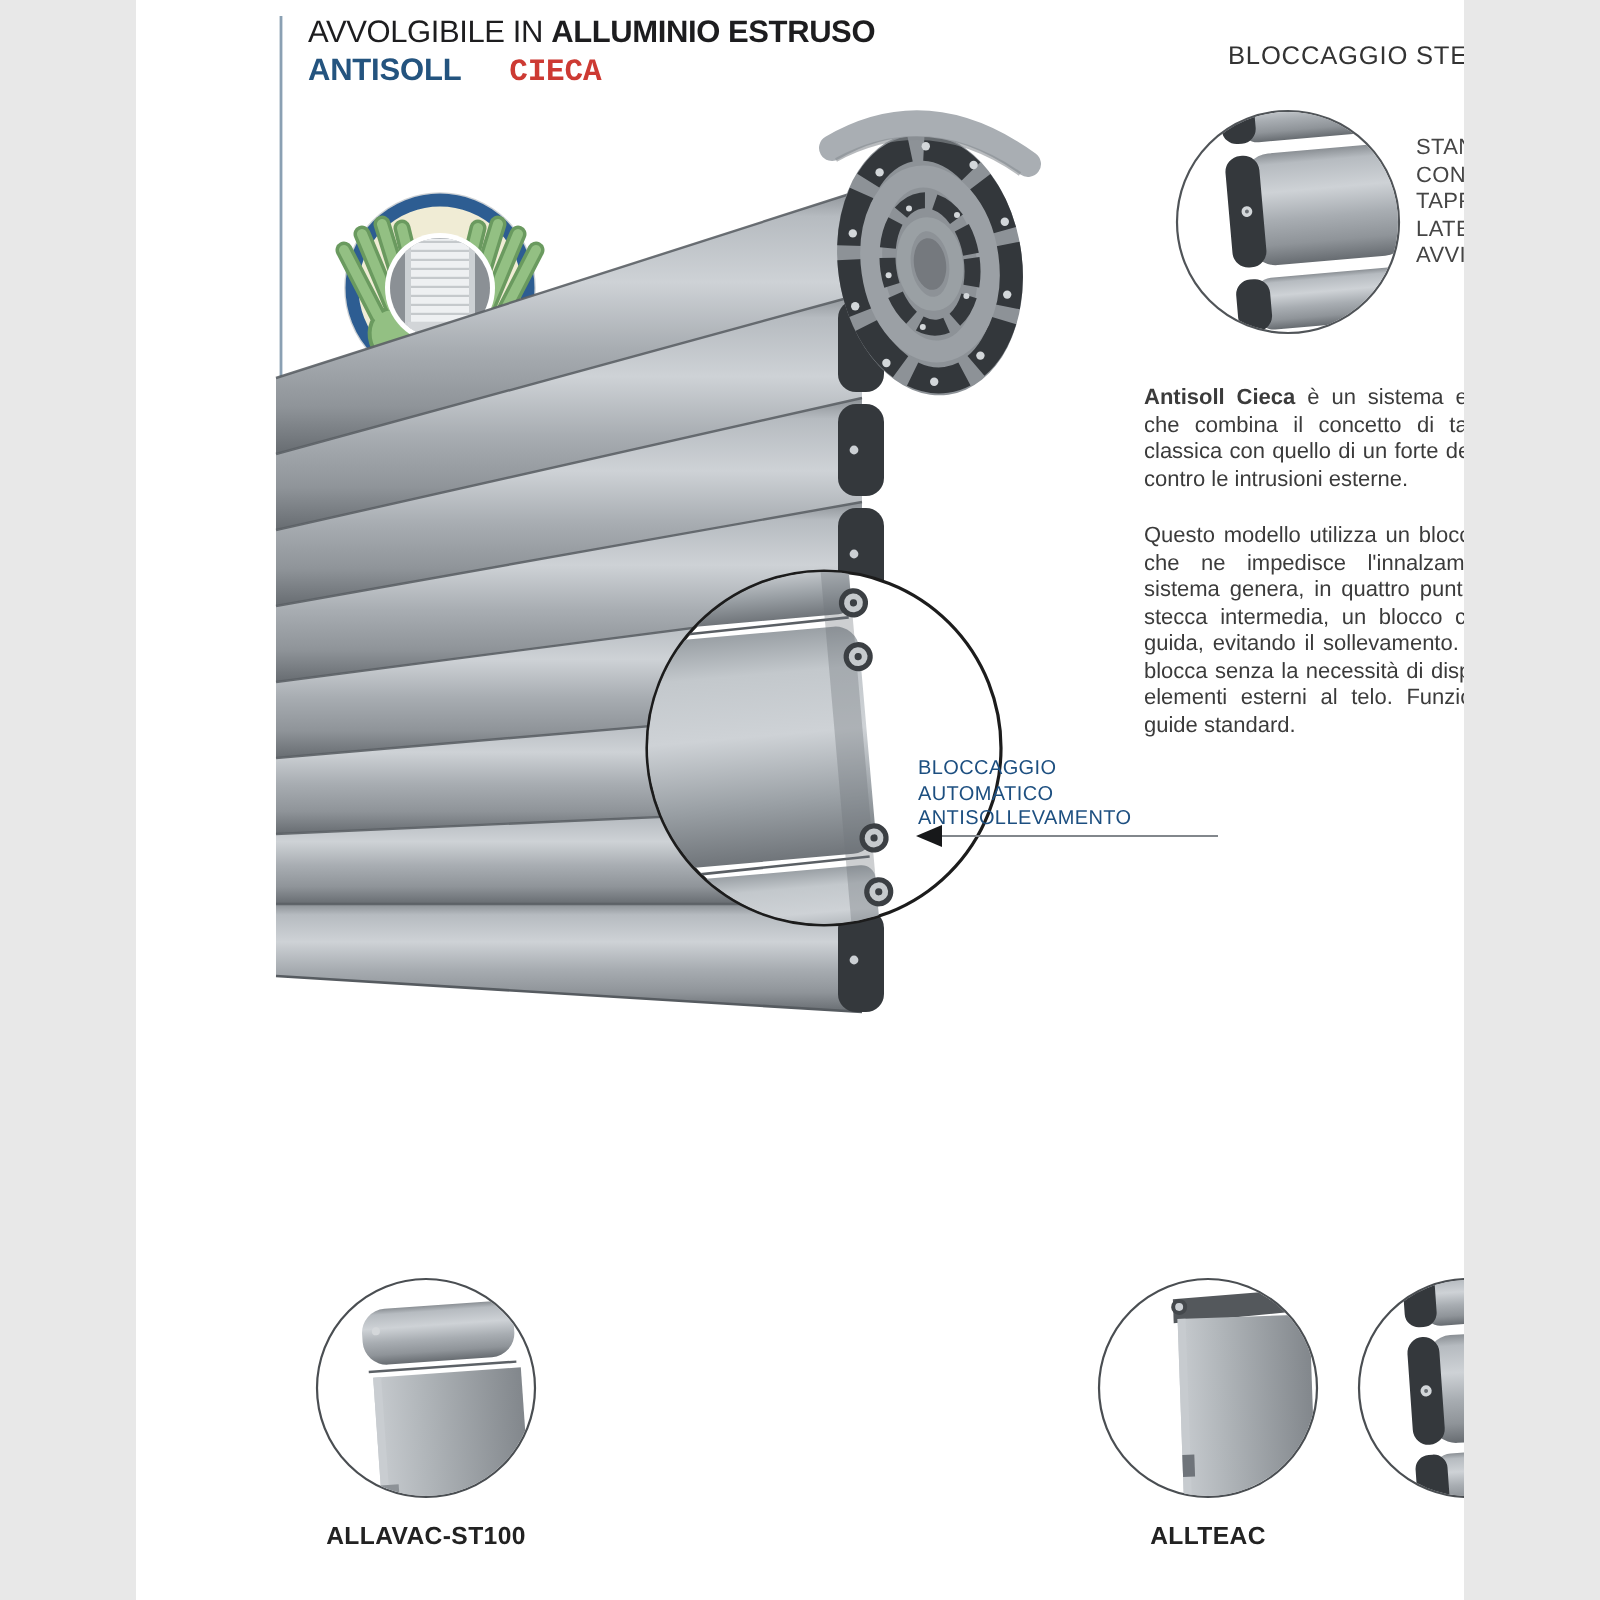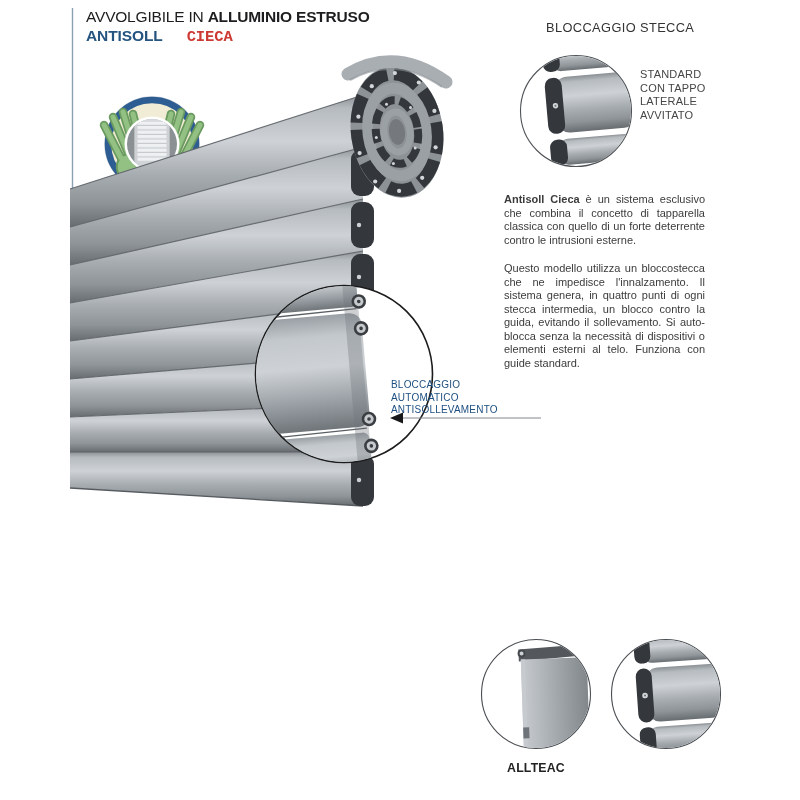--- a/index.html
+++ b/index.html
@@ -1,17 +1,17 @@
 <!DOCTYPE html>
 <html><head>
 <meta charset="utf-8">
 <style>
   html,body{margin:0;padding:0;background:#e8e8e8;}
   .page{
-    position:relative;width:800px;height:800px;background:#ffffff;
+    position:relative;width:664px;height:800px;background:#ffffff;
     font-family:"Liberation Sans",sans-serif;overflow:hidden;margin:0 auto;
   }
   .abs{position:absolute;}
   svg{display:block;}
   
   .title-line1{left:86px;top:8px;font-size:15.5px;letter-spacing:-0.2px;color:#1d1d1f;white-space:nowrap;}
   .title-line1 .bold{font-weight:bold;}
   .title-line2{left:86px;top:27px;font-size:15.5px;font-weight:bold;letter-spacing:-0.1px;white-space:nowrap;}
   .brand-blue{color:#24547f;}
   .brand-red{color:#cd3a33;margin-left:20px;font-family:Liberation Mono, monospace;}
@@ -245,20 +245,41 @@
 
   <div class="abs description">
     <p><span class="lead">Antisoll Cieca</span><span> è un sistema esclusivo che combina il concetto di tapparella classica con quello di un forte deterrente contro le intrusioni esterne.</span></p>
     <p>Questo modello utilizza un bloccostecca che ne impedisce l'innalzamento. Il sistema genera, in quattro punti di ogni stecca intermedia, un blocco contro la guida, evitando il sollevamento. Si auto-blocca senza la necessità di dispositivi o elementi esterni al telo. Funziona con guide standard.</p>
   </div>
 
   <div class="abs callout">BLOCCAGGIO
 AUTOMATICO
 ANTISOLLEVAMENTO</div>
 
+  <div class="abs profile-item" style="left:83px;">
+    <svg width="120" height="116" viewBox="0 0 120 116" style="margin:0 auto;">
+      <defs>
+          <clipPath id="c1">
+            <circle cx="60" cy="57" r="54"></circle>
+          </clipPath>
+        </defs>
+      <circle cx="60" cy="57" r="54.5" fill="#ffffff" stroke="#4a4e52" stroke-width="1.1"></circle>
+      <g clip-path="url(#c1)">
+          <g transform="rotate(-4 60 57)">
+        <rect x="30" y="16" width="76" height="28" rx="12" fill="url(#slatV)"></rect>
+        <circle cx="37" cy="27" r="2" fill="#d4d7da"></circle>
+        <line x1="32" y1="47" x2="106" y2="47" stroke="#5c6166" stroke-width="1.2"></line>
+        <rect x="34" y="50" width="74" height="66" fill="url(#slatH)"></rect>
+        <rect x="34" y="50" width="4" height="66" fill="#c9cdd1"></rect>
+        <rect x="34" y="104" width="9" height="12" fill="#8d9297"></rect>
+      </g>
+        </g>
+    </svg>
+    <div class="lbl">ALLAVAC-ST100</div>
+  </div>
 
 
 
   <div class="abs profile-item" style="left:474px;">
     <svg width="120" height="116" viewBox="0 0 120 116" style="margin:0 auto;">
       <defs>
           <clipPath id="c4">
             <circle cx="60" cy="57" r="54"></circle>
           </clipPath>
         </defs>

